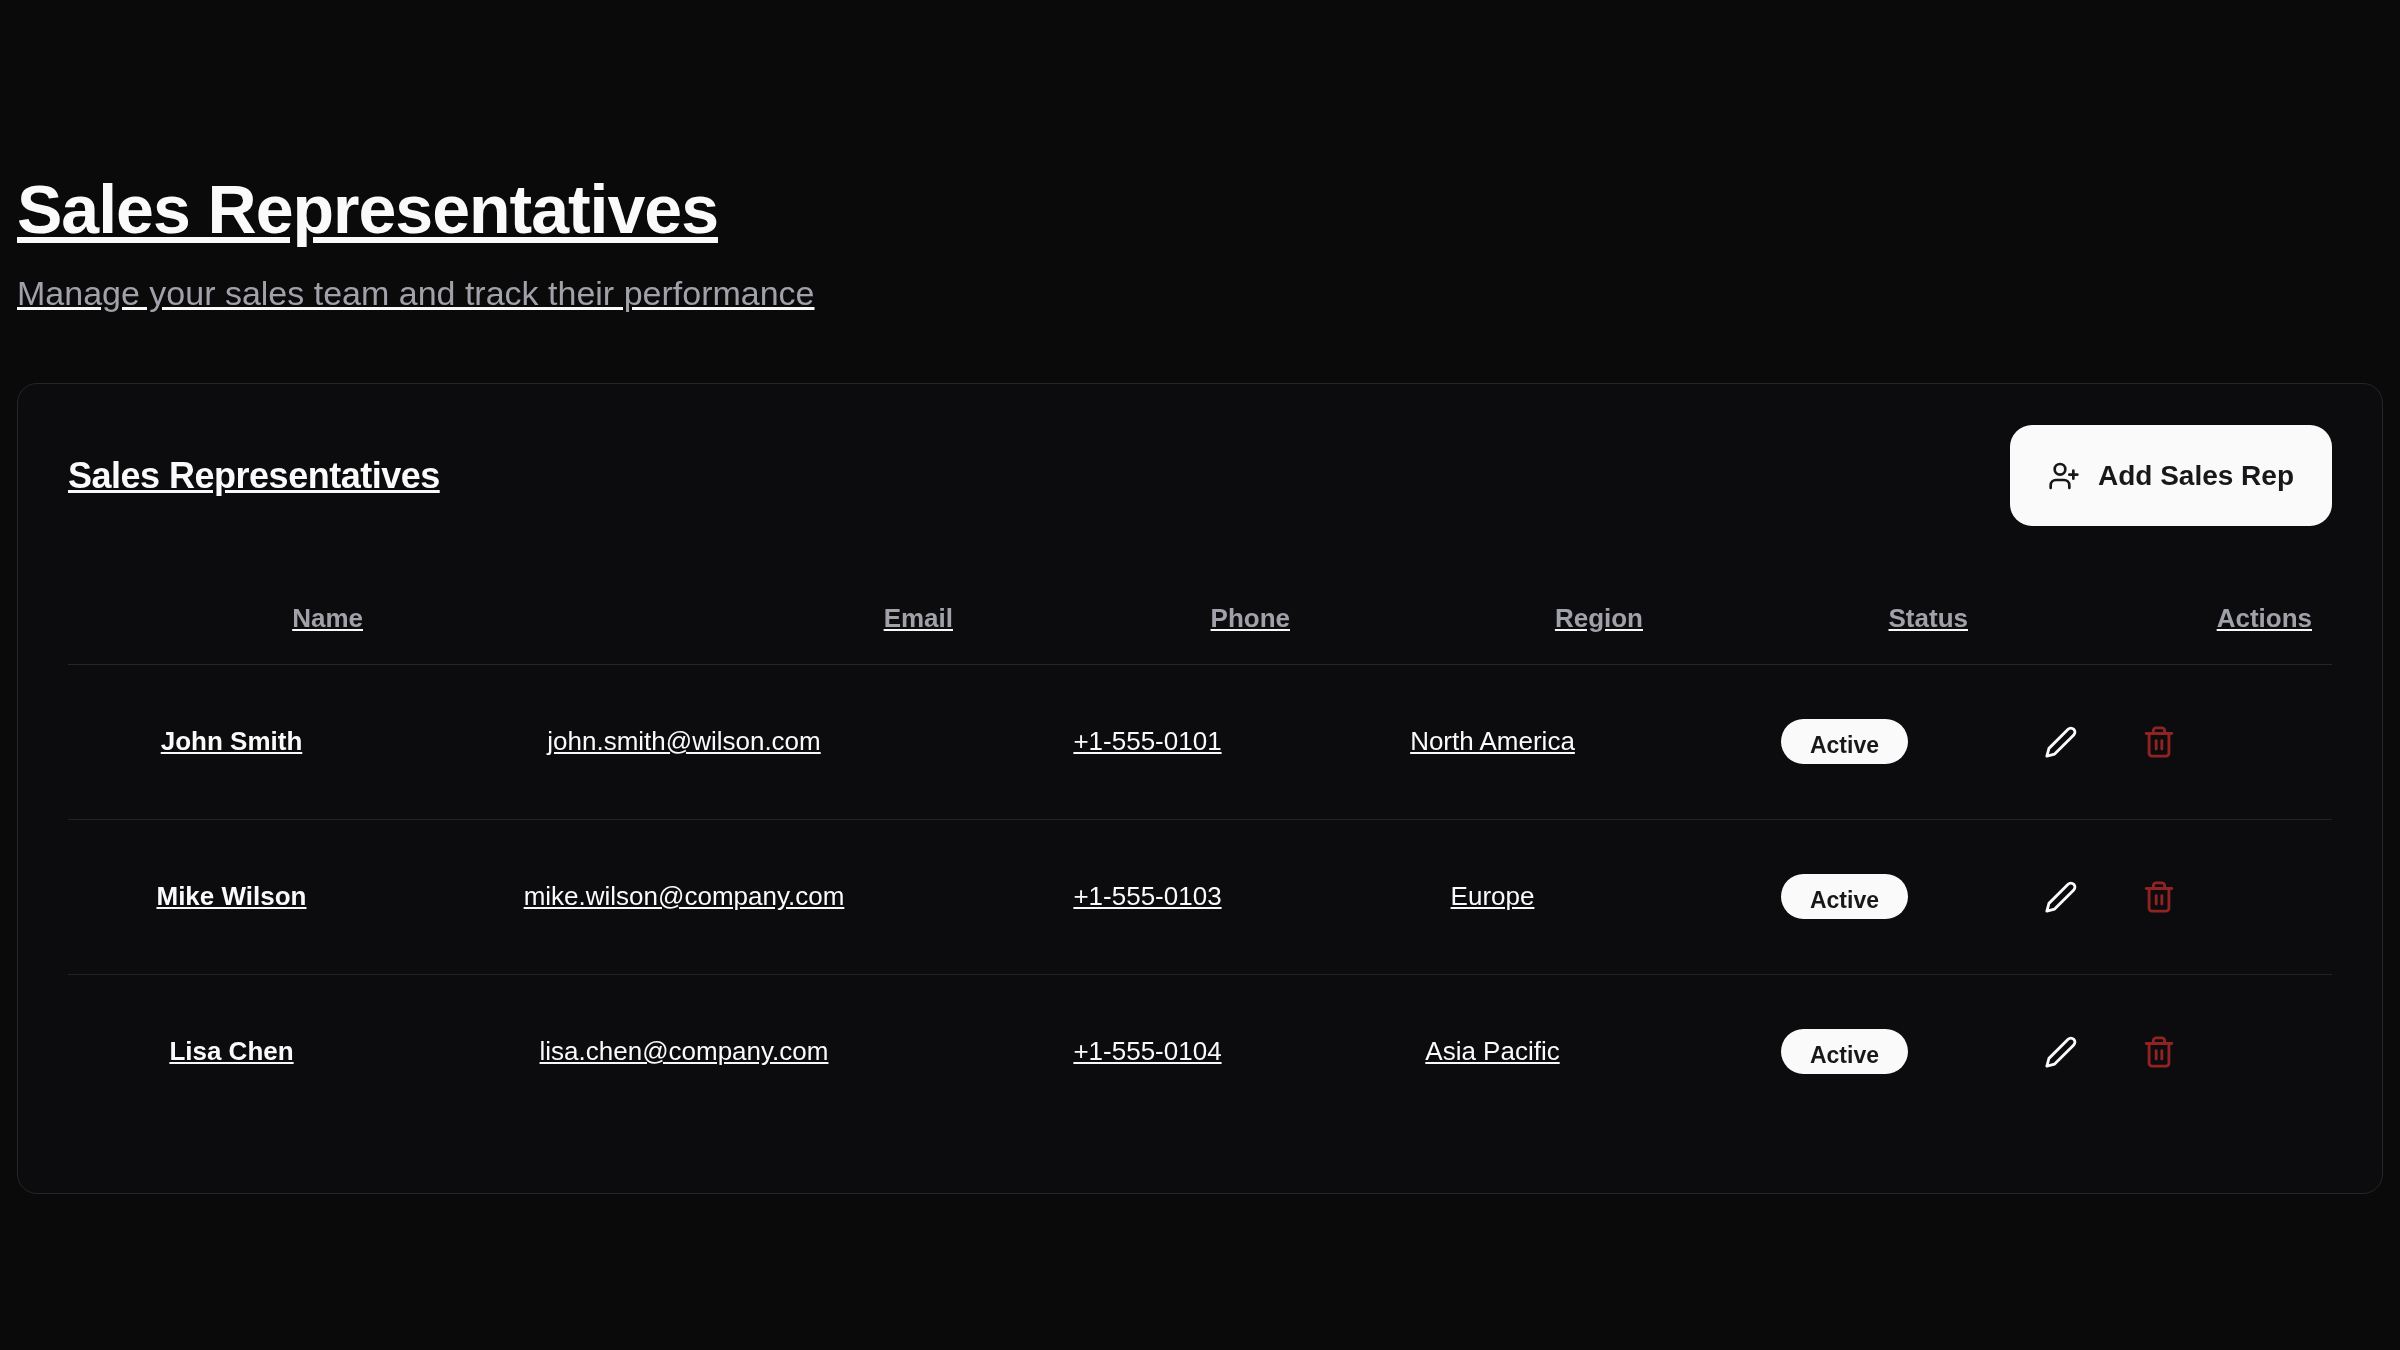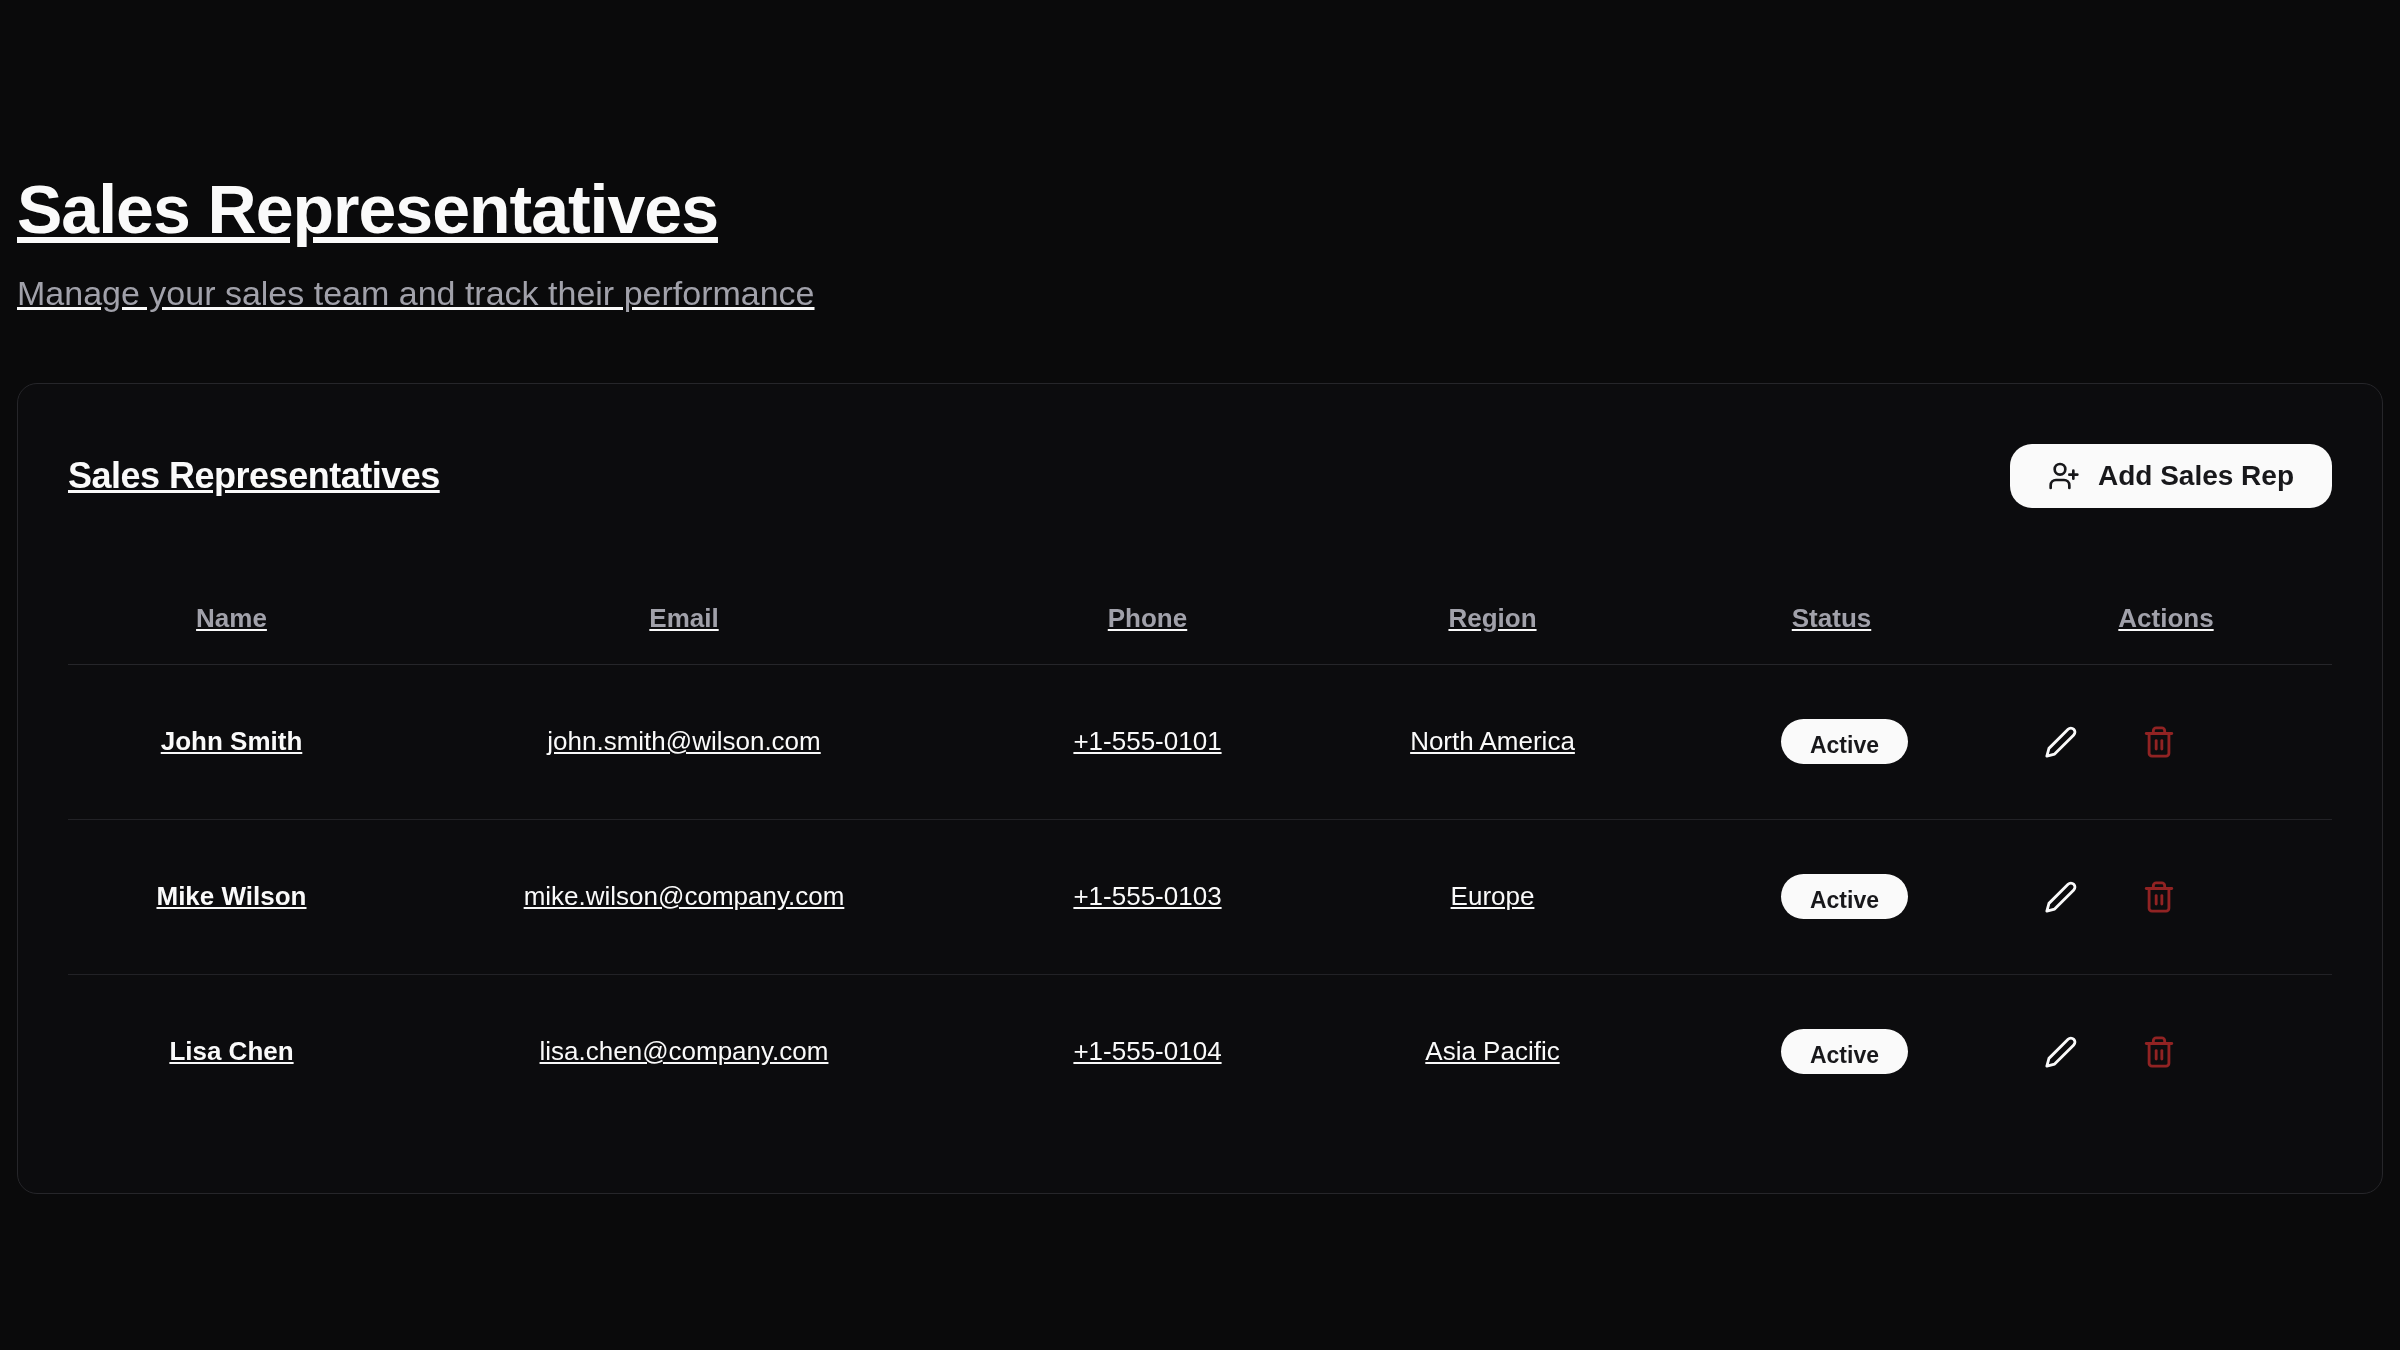--- a/index.html
+++ b/index.html
@@ -44,21 +44,21 @@
   .card-title {
     font-size: 36px;
     font-weight: 700;
     letter-spacing: -0.5px;
     color: #fafafa;
   }
   .add-btn {
     display: flex;
     align-items: center;
     gap: 18px;
-    height: 64px;
+    height: 101px;
     padding: 0 38px;
     background: #fafafa;
     color: #18181b;
     border: none;
     border-radius: 22px;
     font-family: "Liberation Sans", sans-serif;
     font-size: 28px;
     font-weight: 600;
     cursor: pointer;
   }
@@ -70,21 +70,21 @@
     table-layout: fixed;
   }
   col.c-name   { width: 315px; }
   col.c-email  { width: 590px; }
   col.c-phone  { width: 337px; }
   col.c-region { width: 353px; }
   col.c-status { width: 325px; }
   col.c-actions{ width: auto; }
 
   thead th {
-    text-align: center;
+    text-align: right;
     font-size: 26px;
     font-weight: 600;
     color: #a1a1aa;
     padding: 88px 20px 30px 32px;
     border-bottom: 1px solid #26262a;
   }
   tbody td {
     text-align: center;
     font-size: 26px;
     font-weight: 400;

